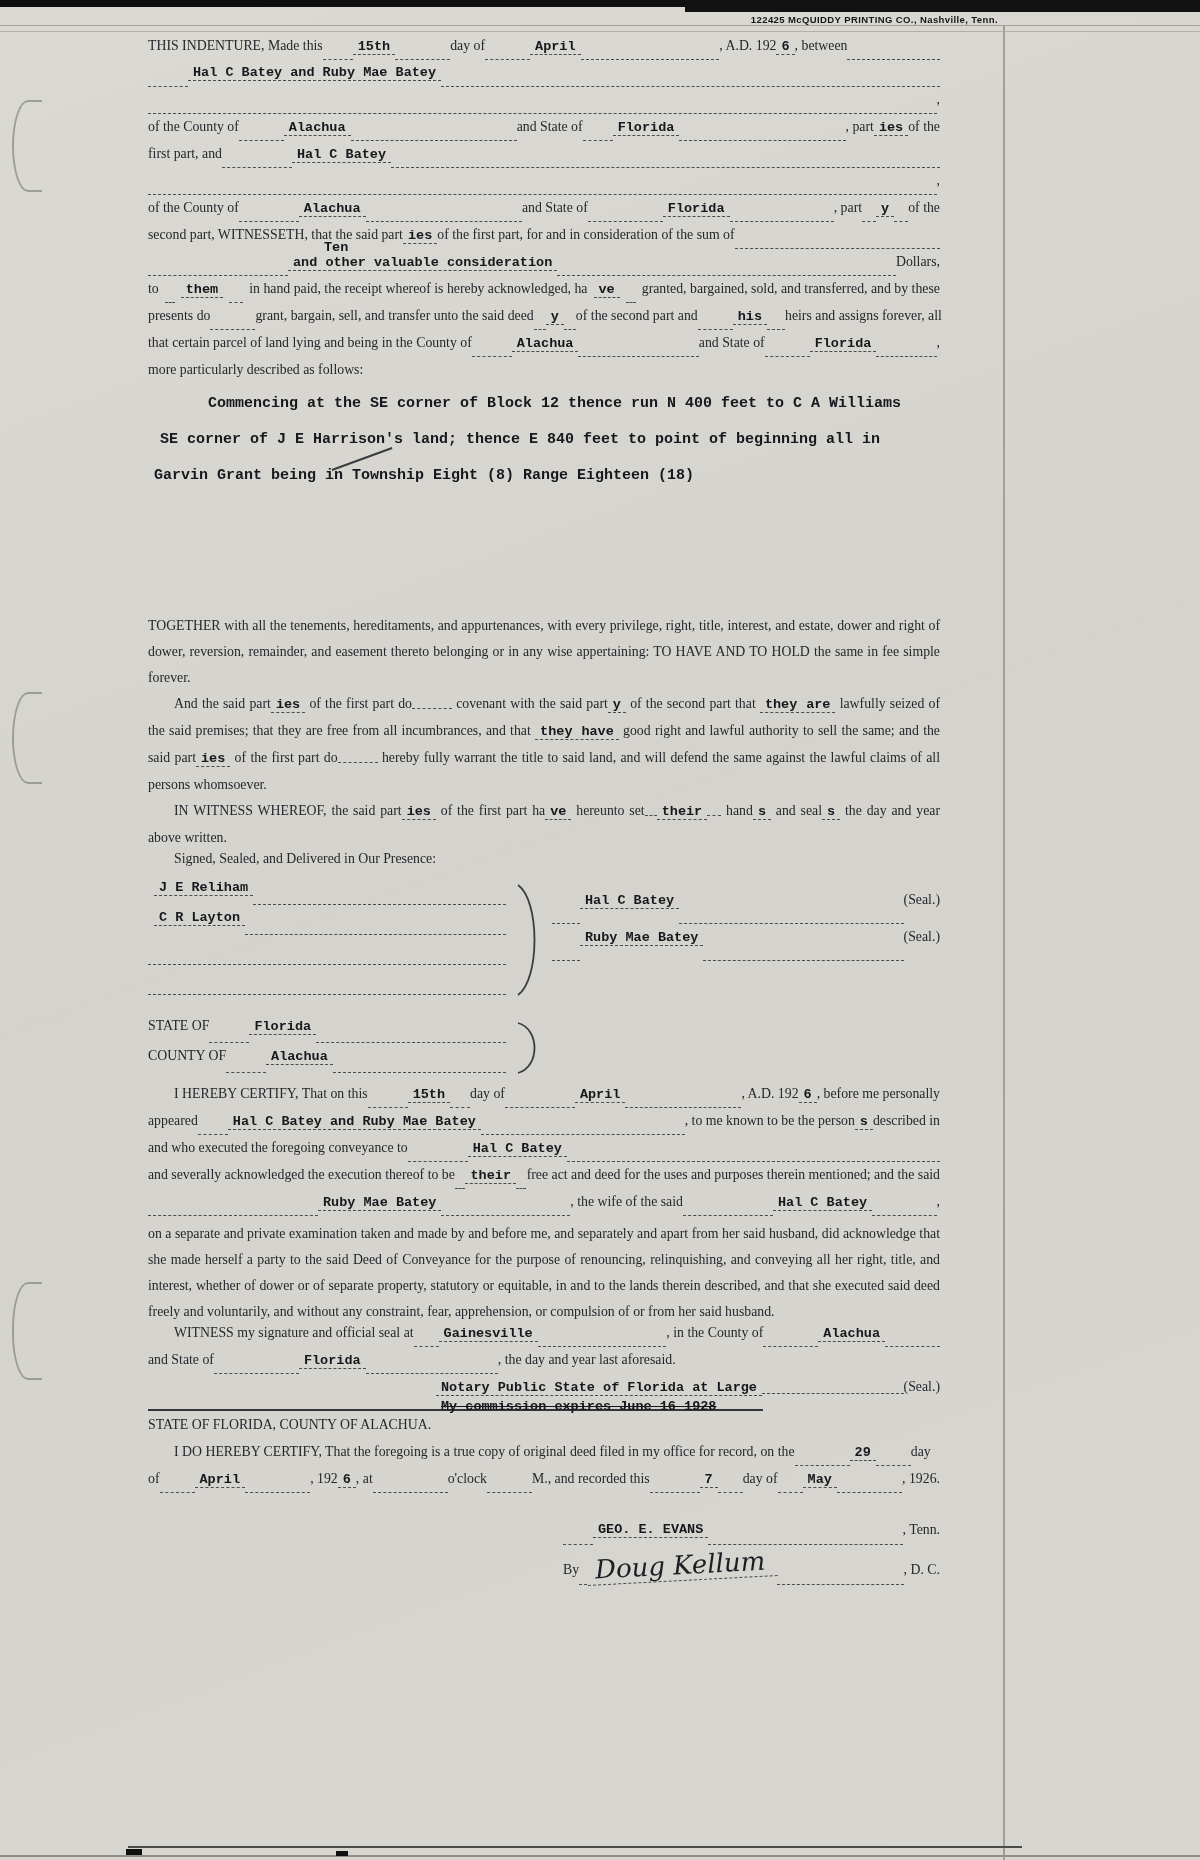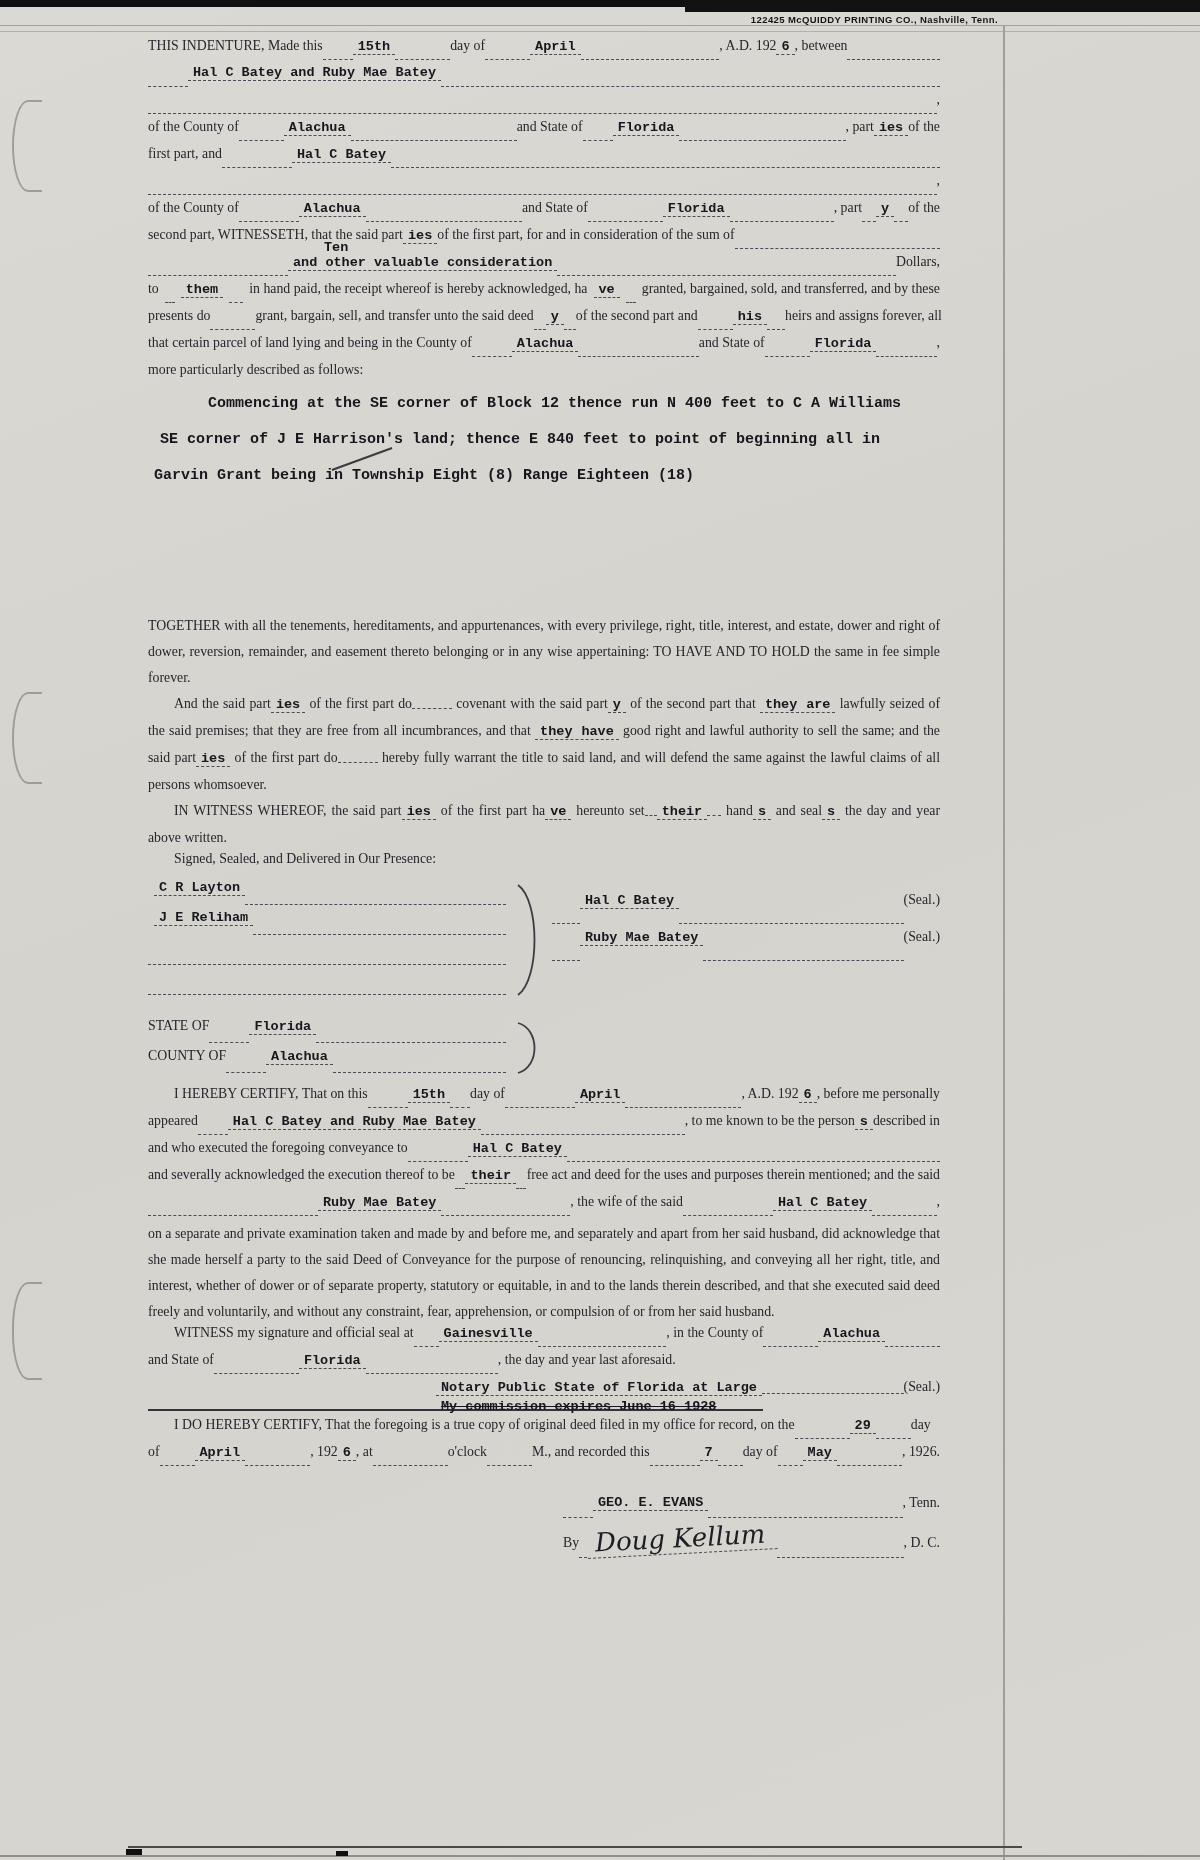--- a/index.html
+++ b/index.html
@@ -197,26 +197,26 @@
       <div>
         <div class="line">
           <span class="sp" style="flex: 0 0 26px;"></span>
           <span class="print">Signed, Sealed, and Delivered in Our Presence:</span>
         </div>
       </div>
       <div class="witnesswrap">
         <div class="wleft">
           <div class="line" style="height: 30px;">
             <span class="sp" style="flex: 0 0 6px;"></span>
+            <span class="typed">J E Reliham</span>
+            <span class="leader" style="flex-grow: 1;"></span>
+          </div>
+          <div class="line" style="height: 30px;">
+            <span class="sp" style="flex: 0 0 6px;"></span>
             <span class="typed">C R Layton</span>
-            <span class="leader" style="flex-grow: 1;"></span>
-          </div>
-          <div class="line" style="height: 30px;">
-            <span class="sp" style="flex: 0 0 6px;"></span>
-            <span class="typed">J E Reliham</span>
             <span class="leader" style="flex-grow: 1;"></span>
           </div>
           <div class="line" style="height: 30px;">
             <span class="leader" style="flex-grow: 1;"></span>
           </div>
           <div class="line" style="height: 30px;">
             <span class="leader" style="flex-grow: 1;"></span>
           </div>
         </div>
         <div class="wbrace">
@@ -340,20 +340,25 @@
           <span class="print">(Seal.)</span>
         </div>
         <div class="line" style="height: 20px;">
           <span class="sp" style="flex: 0 0 288px;"></span>
           <span class="typed strike">My commission expires June 16 1928</span>
           <span class="sp" style="flex-grow: 1;"></span>
         </div>
       </div>
       <div class="rule" style="width: 615px; margin-top: -10px;"></div>
       <div style="height: 6px;"></div>
+      <div>
+        <div class="line">
+          <span class="print">STATE OF FLORIDA, COUNTY OF ALACHUA.</span>
+        </div>
+      </div>
       <div>
         <div class="line">
           <span class="sp" style="flex: 0 0 26px;"></span>
           <span class="print">I DO HEREBY CERTIFY, That the foregoing is a true copy of original deed filed in my office for record, on the</span>
           <span class="leader" style="width: 55px; flex: 0 0 55px;"></span>
           <span class="typed">29</span>
           <span class="leader" style="width: 35px; flex: 0 0 35px;"></span>
           <span class="print">day</span>
         </div>
         <div class="line">

